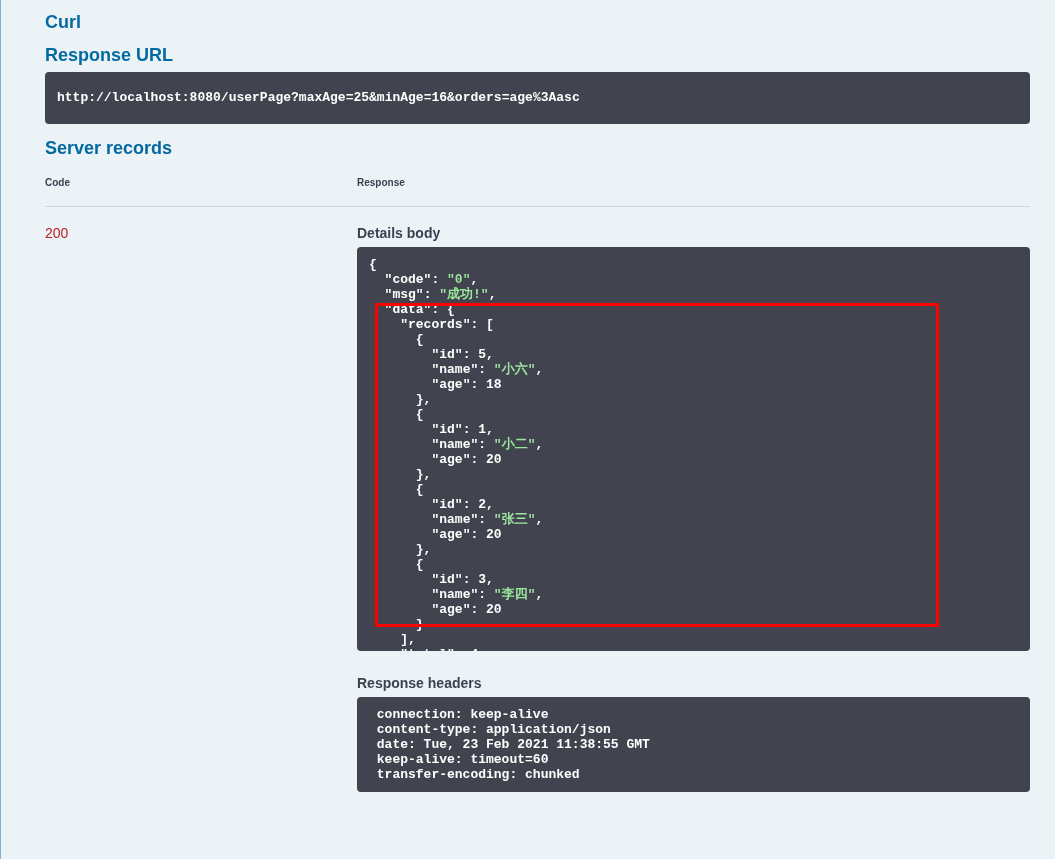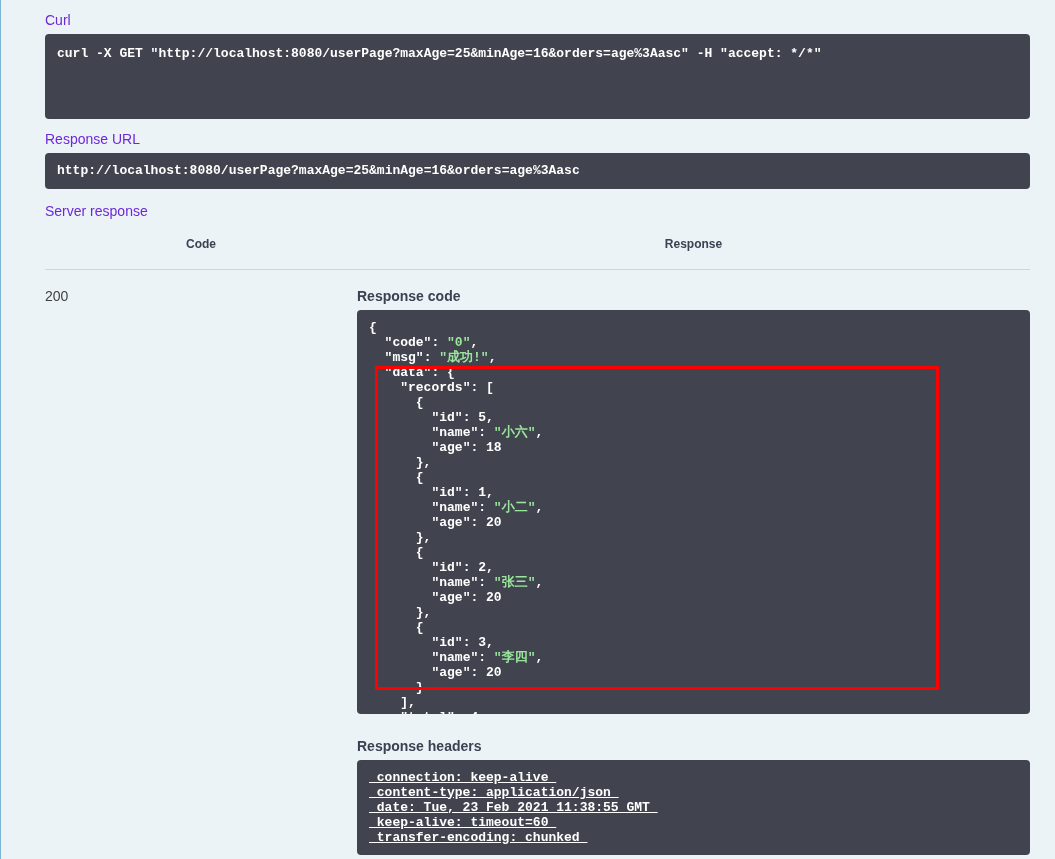--- a/index.html
+++ b/index.html
@@ -11,57 +11,56 @@
     border-left: 1px solid #7fb3d5;
     width: 1055px;
     height: 859px;
     overflow: hidden;
     padding-left: 19px;
     padding-right: 0;
     padding-top: 0;
   }
   .section { padding: 0 25px 0 25px; }
   .sec-heading {
-    font-weight: 400;
-    font-size: 14px;
-    color: #6d28d9;
+    font-weight: 700;
+    font-size: 18px;
+    color: #0369a1;
     margin-top: 12px;
     margin-bottom: 6px;
   }
   .code-block {
     background: #41444e;
     color: #fff;
     border-radius: 4px;
     padding: 10px 12px;
     font-family: Consolas, "Courier New", monospace;
     font-size: 13px;
     line-height: 1.5;
     white-space: pre;
     overflow: hidden;
     font-weight: 600;
   }
   .code-block.tall { min-height: 85px; }
-  .code-block.short { min-height: 28px; padding: 8px 12px; }
+  .code-block.short { min-height: 28px; padding: 16px 12px; }
   .response-row { display: flex; align-items: flex-start; }
   .code-col {
     width: 312px;
     flex: 0 0 312px;
   }
   .details-col { flex: 1; min-width: 0; }
   .col-header {
     font-weight: 700;
-    font-size: 12px;
+    font-size: 10px;
     color: #3b4151;
     padding: 12px 0 12px 0;
-    text-align: center;
   }
   .divider { border-bottom: 1px solid #cfd7dc; margin-top: 6px; }
   .status-code {
     font-size: 14px;
-    color: #404040;
+    color: #b91c1c;
     padding-top: 18px;
   }
   .sub-heading {
     font-weight: 700;
     font-size: 14px;
     color: #3b4151;
     margin-top: 18px;
     margin-bottom: 6px;
   }
   .response-body-wrap { position: relative; }
@@ -91,53 +90,51 @@
     background: #41444e;
     color: #fff;
     border-radius: 4px;
     padding: 10px 12px;
     font-family: Consolas, "Courier New", monospace;
     font-size: 13px;
     line-height: 15px;
     white-space: pre;
     font-weight: 600;
     min-height: 90px;
-    text-decoration: underline;
   }
   .string { color: #9be69d; }
   .key { color: #fff; }
 </style>
 </head>
 <body>
 
 <div class="section">
   <div class="sec-heading">Curl</div>
-  <div class="code-block tall">curl -X GET "http://localhost:8080/userPage?maxAge=25&amp;minAge=16&amp;orders=age%3Aasc" -H "accept: */*"</div>
 
   <div class="sec-heading">Response URL</div>
   <div class="code-block short">http://localhost:8080/userPage?maxAge=25&amp;minAge=16&amp;orders=age%3Aasc</div>
 
-  <div class="sec-heading" style="margin-top:14px;">Server response</div>
+  <div class="sec-heading" style="margin-top:14px;">Server records</div>
 
   <div class="response-row">
     <div class="code-col">
       <div class="col-header">Code</div>
     </div>
     <div class="details-col">
       <div class="col-header">Response</div>
     </div>
   </div>
   <div class="divider"></div>
 
   <div class="response-row">
     <div class="code-col">
       <div class="status-code">200</div>
     </div>
     <div class="details-col">
-      <div class="sub-heading">Response code</div>
+      <div class="sub-heading">Details body</div>
       <div class="response-body-wrap">
         <div class="response-body-box" id="rbody">{
   <span class="key">"code"</span>: <span class="string">"0"</span>,
   <span class="key">"msg"</span>: <span class="string">"成功!"</span>,
   <span class="key">"data"</span>: {
     <span class="key">"records"</span>: [
       {
         <span class="key">"id"</span>: 5,
         <span class="key">"name"</span>: <span class="string">"小六"</span>,
         <span class="key">"age"</span>: 18

